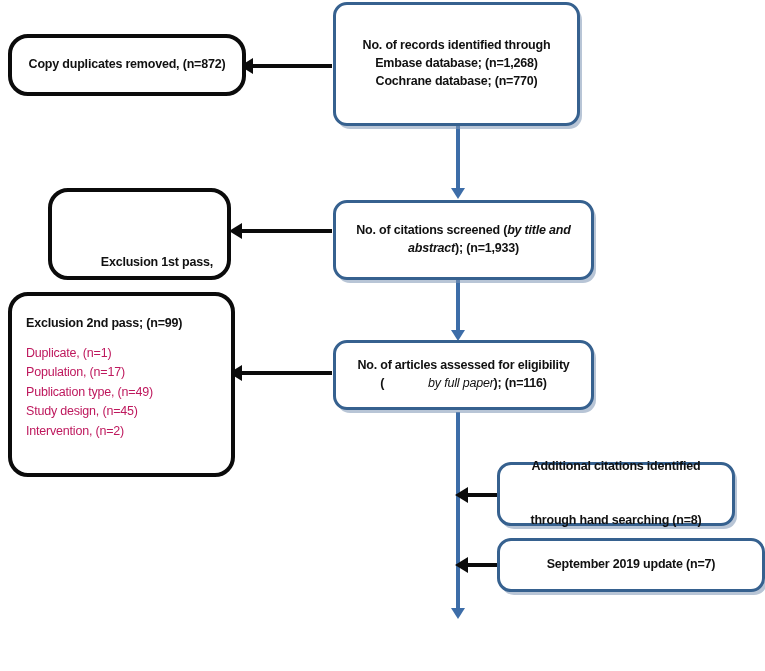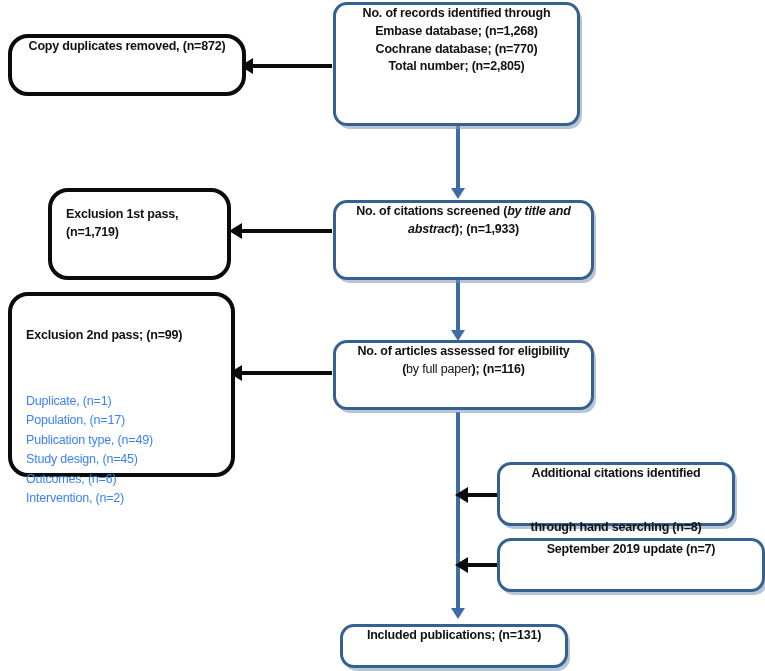--- a/index.html
+++ b/index.html
@@ -18,20 +18,21 @@
     background: #ffffff;
     overflow: hidden;
   }
 
   
   .box {
     position: absolute;
     box-sizing: border-box;
     display: flex;
     flex-direction: column;
+    justify-content: center;
     background: #ffffff;
     z-index: 3;
   }
   .box.blue {
     border: 3px solid #36618F;
     border-radius: 14px;
     box-shadow: 3px 4px 0 -1px rgba(125,150,180,0.55);
   }
   .box.black {
     border: 4px solid #0b0b0b;
@@ -40,45 +41,48 @@
   .box .txt {
     font-size: 12.5px;
     font-weight: bold;
     color: #111111;
     line-height: 1.42;
     padding: 0 12px;
     text-align: center;
     letter-spacing: -0.2px;
   }
   .box .txt.left {
-    text-align: left;
+    text-align: right;
     padding: 0 14px;
+    margin-top: 48px;
   }
   .em {
     font-style: italic;
   }
   .em-light {
+    font-style: italic;
     font-weight: normal;
+    padding-left: 44px;
   }
 
   
   .exc2-head {
     font-size: 12.5px;
     font-weight: bold;
     color: #111111;
     padding: 0 14px;
     letter-spacing: -0.2px;
   }
   .exc2-list {
     margin: 14px 0 0 0;
     padding: 0 14px;
     list-style: none;
     font-size: 12.5px;
     font-weight: normal;
-    color: #3b82f6;
+    color: #be185d;
     line-height: 1.55;
     letter-spacing: -0.2px;
   }
   .exc2-list li { white-space: nowrap; }
 
   .vline-blue {
     position: absolute;
     width: 4px;
     background: #3D6DA8;
     z-index: 1;
@@ -132,21 +136,20 @@
   <div class="hline-black" style="left:466px; top:493px; width:40px;"></div>
   <div class="hhead-black" style="left:455px; top:487px;"></div>
 
   <div class="hline-black" style="left:466px; top:563px; width:40px;"></div>
   <div class="hhead-black" style="left:455px; top:557px;"></div>
 
   <div class="box blue" style="left:333px; top:2px; width:247px; height:124px;">
     <div class="txt">No. of records identified through</div>
     <div class="txt">Embase database; (n=1,268)</div>
     <div class="txt">Cochrane database; (n=770)</div>
-    <div class="txt">Total number; (n=2,805)</div>
   </div>
 
   <div class="box black" style="left:8px; top:34px; width:238px; height:62px;">
     <div class="txt">Copy duplicates removed, (n=872)</div>
   </div>
 
   <div class="box blue" style="left:333px; top:200px; width:261px; height:80px;">
     <div class="txt">
       <span>No. of citations screened (</span><span class="em">by title and abstract</span><span>); (n=1,933)</span>
     </div>
@@ -156,38 +159,34 @@
     <div class="txt left">Exclusion 1st pass,</div>
     <div class="txt left">(n=1,719)</div>
   </div>
 
   <div class="box blue" style="left:333px; top:340px; width:261px; height:70px;">
     <div class="txt">
       <span>No. of articles assessed for eligibility (</span><span class="em-light">by full paper</span><span>); (n=116)</span>
     </div>
   </div>
 
-  <div class="box black" style="left:8px; top:292px; width:227px; height:185px; justify-content:flex-start; padding-top:32px;gap:36px;">
+  <div class="box black" style="left:8px; top:292px; width:227px; height:185px; justify-content:flex-start; padding-top:20px;">
     <div class="exc2-head">Exclusion 2nd pass; (n=99)</div>
     <ul class="exc2-list">
       <li>Duplicate, (n=1)</li>
       <li>Population, (n=17)</li>
       <li>Publication type, (n=49)</li>
       <li>Study design, (n=45)</li>
-      <li>Outcomes, (n=6)</li>
       <li>Intervention, (n=2)</li>
     </ul>
   </div>
 
   <div class="box blue" style="left:497px; top:462px; width:238px; height:64px;gap:36px;">
     <div class="txt">Additional citations identified</div>
     <div class="txt">through hand searching (n=8)</div>
   </div>
 
   <div class="box blue" style="left:497px; top:538px; width:268px; height:54px;">
     <div class="txt">September 2019 update (n=7)</div>
   </div>
 
-  <div class="box blue" style="left:340px; top:624px; width:228px; height:44px;">
-    <div class="txt">Included publications; (n=131)</div>
-  </div>
 
 </div>
 
 </body></html>

